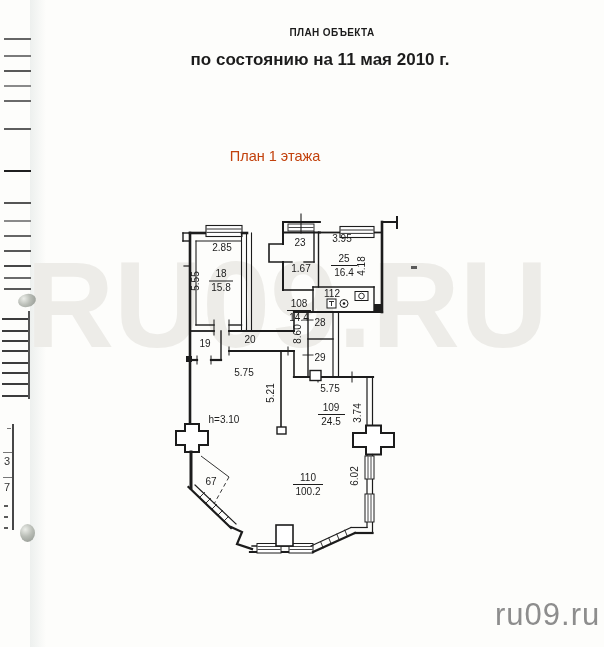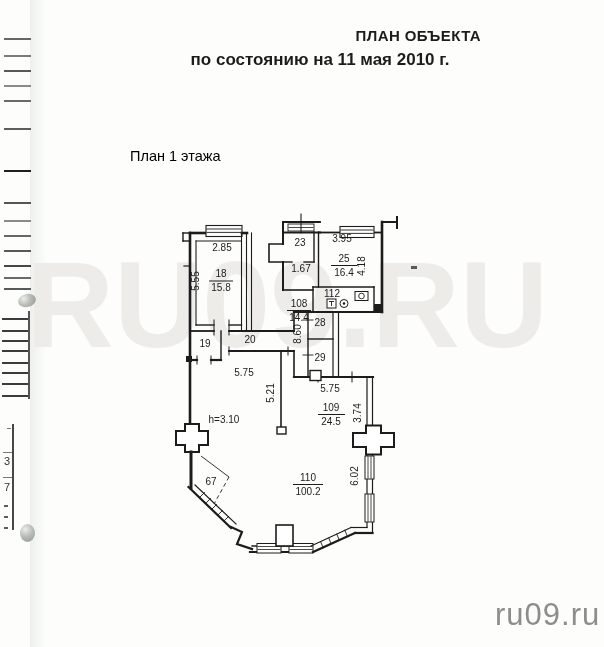--- a/index.html
+++ b/index.html
@@ -1,23 +1,23 @@
 <!DOCTYPE html>
 <html><head>
 <meta charset="utf-8">
 <style>
   html,body{margin:0;padding:0;}
   body{
     width:604px;height:647px;position:relative;overflow:hidden;
     background:#fdfdfb;font-family:"Liberation Sans",sans-serif;color:#1c1c1c;
   }
   .abs{position:absolute;}
-  .title{left:161px;top:27px;width:320px;text-align:right;font-size:15px;font-weight:bold;letter-spacing:.4px;z-index:3;}
+  .title{left:172px;top:27px;width:320px;text-align:center;font-size:10px;font-weight:bold;letter-spacing:.4px;z-index:3;}
   .subtitle{left:160px;top:50px;width:320px;text-align:center;font-size:17px;font-weight:bold;z-index:3;}
-  .section-title{left:130px;top:148px;width:290px;text-align:left;font-size:14.5px;font-weight:400;color:#000000;z-index:3;}
+  .section-title{left:130px;top:148px;width:290px;text-align:center;font-size:14.5px;font-weight:400;color:#c2410c;z-index:3;}
   .watermark-center{
     left:26px;top:244px;font-size:122px;font-weight:bold;color:#edece8;
     white-space:nowrap;z-index:1;letter-spacing:0;line-height:1;
   }
   .watermark-corner{
     left:495px;top:597px;font-size:31px;color:#8d8d8d;letter-spacing:1px;z-index:3;
   }
   .edge-shade{left:30px;top:0;width:16px;height:647px;z-index:0;
     background:linear-gradient(to right, rgba(165,180,180,.18), rgba(165,180,180,0));}
   .margin-line{left:4px;width:27px;height:2px;background:#555;z-index:2;}

